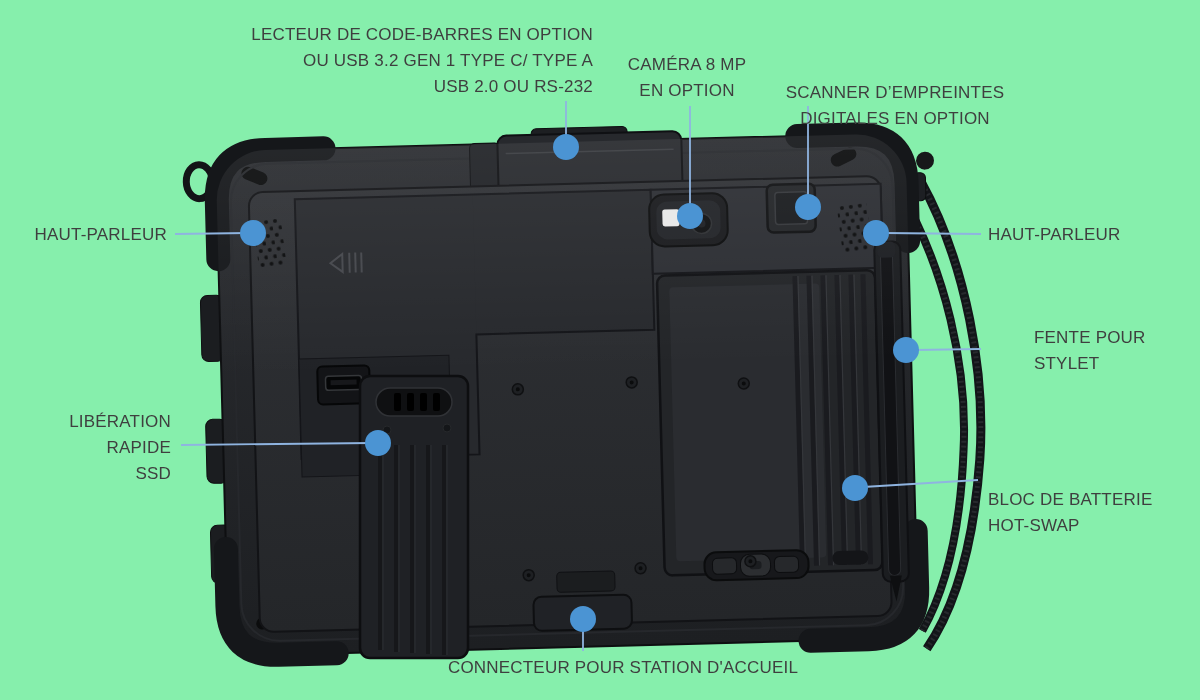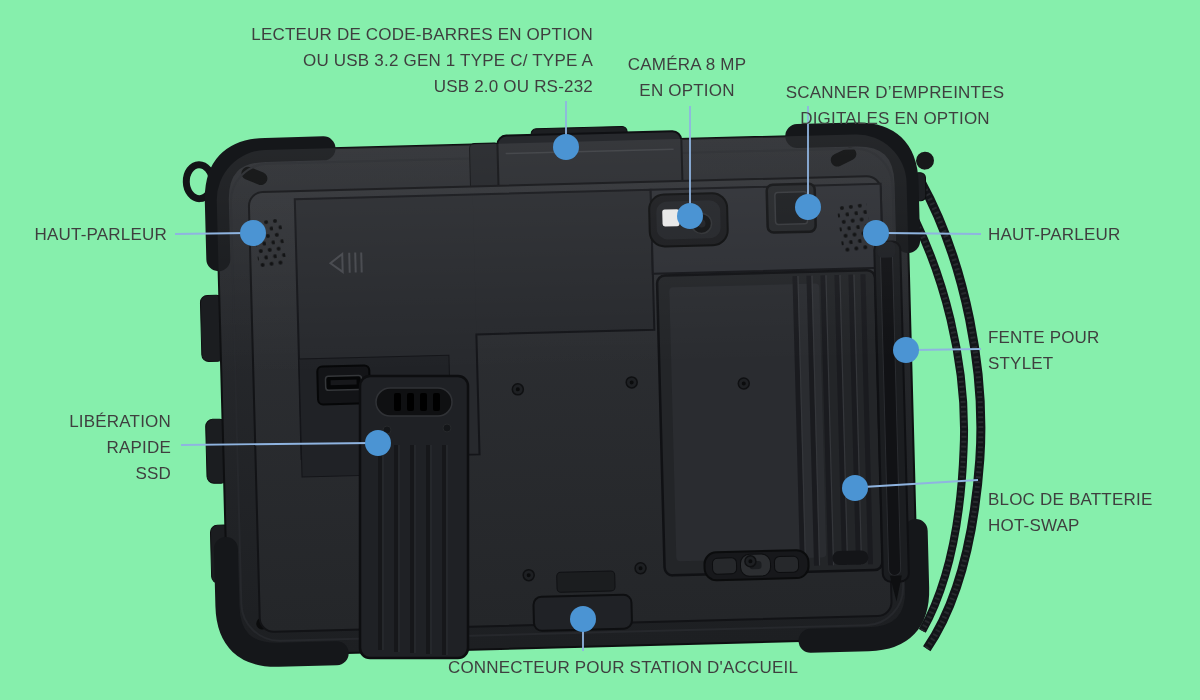--- a/index.html
+++ b/index.html
@@ -231,21 +231,21 @@
 
   <div class="label ar" style="right:607px;top:22px;">LECTEUR DE CODE-BARRES EN OPTION
 OU USB 3.2 GEN 1 TYPE C/ TYPE A
 USB 2.0 OU RS-232</div>
   <div class="label ac" style="left:687px;top:52px;">CAMÉRA 8 MP
 EN OPTION</div>
   <div class="label ac" style="left:895px;top:52px;margin-top:28px;">SCANNER D’EMPREINTES
 DIGITALES EN OPTION</div>
   <div class="label ar" style="right:1033px;top:222px;">HAUT-PARLEUR</div>
   <div class="label" style="left:988px;top:222px;">HAUT-PARLEUR</div>
-  <div class="label" style="left:988px;top:325px;">FENTE POUR
+  <div class="label" style="left:1034px;top:325px;">FENTE POUR
 STYLET</div>
   <div class="label" style="left:988px;top:463px;margin-top:24px;">BLOC DE BATTERIE
 HOT-SWAP</div>
   <div class="label ar" style="right:1029px;top:409px;">LIBÉRATION
 RAPIDE
 SSD</div>
   <div class="label ac" style="left:623px;top:655px;">CONNECTEUR POUR STATION D'ACCUEIL</div>
 </div>
 
 </body></html>

